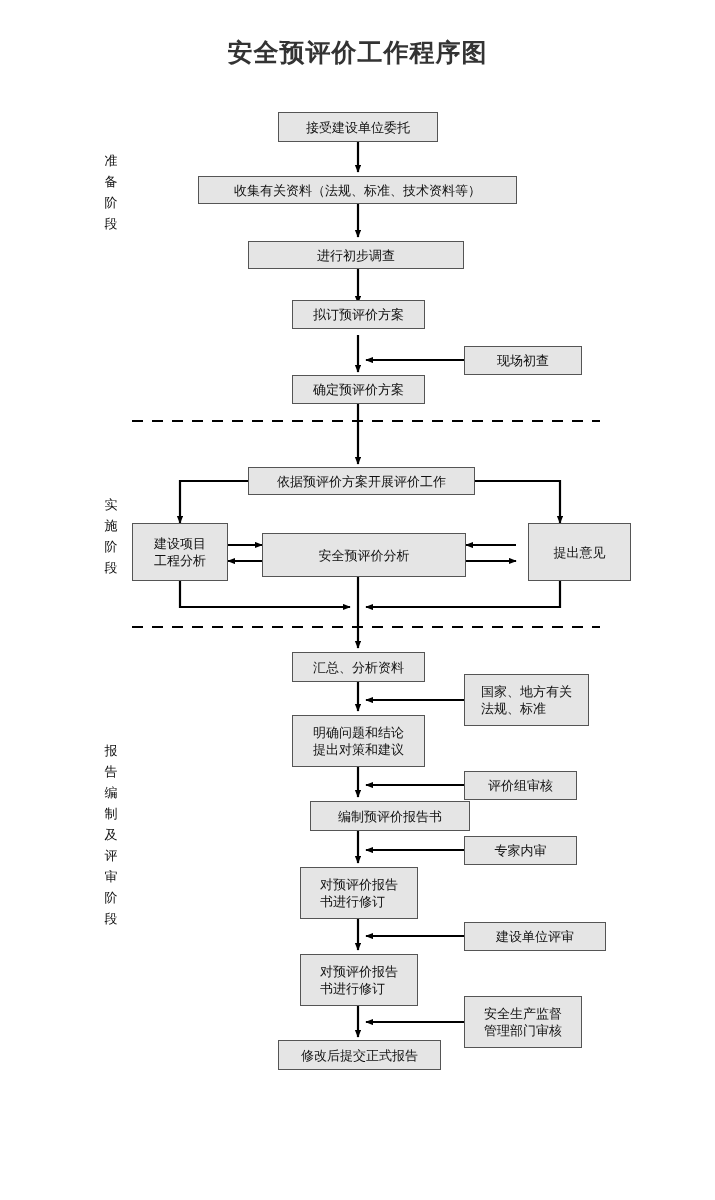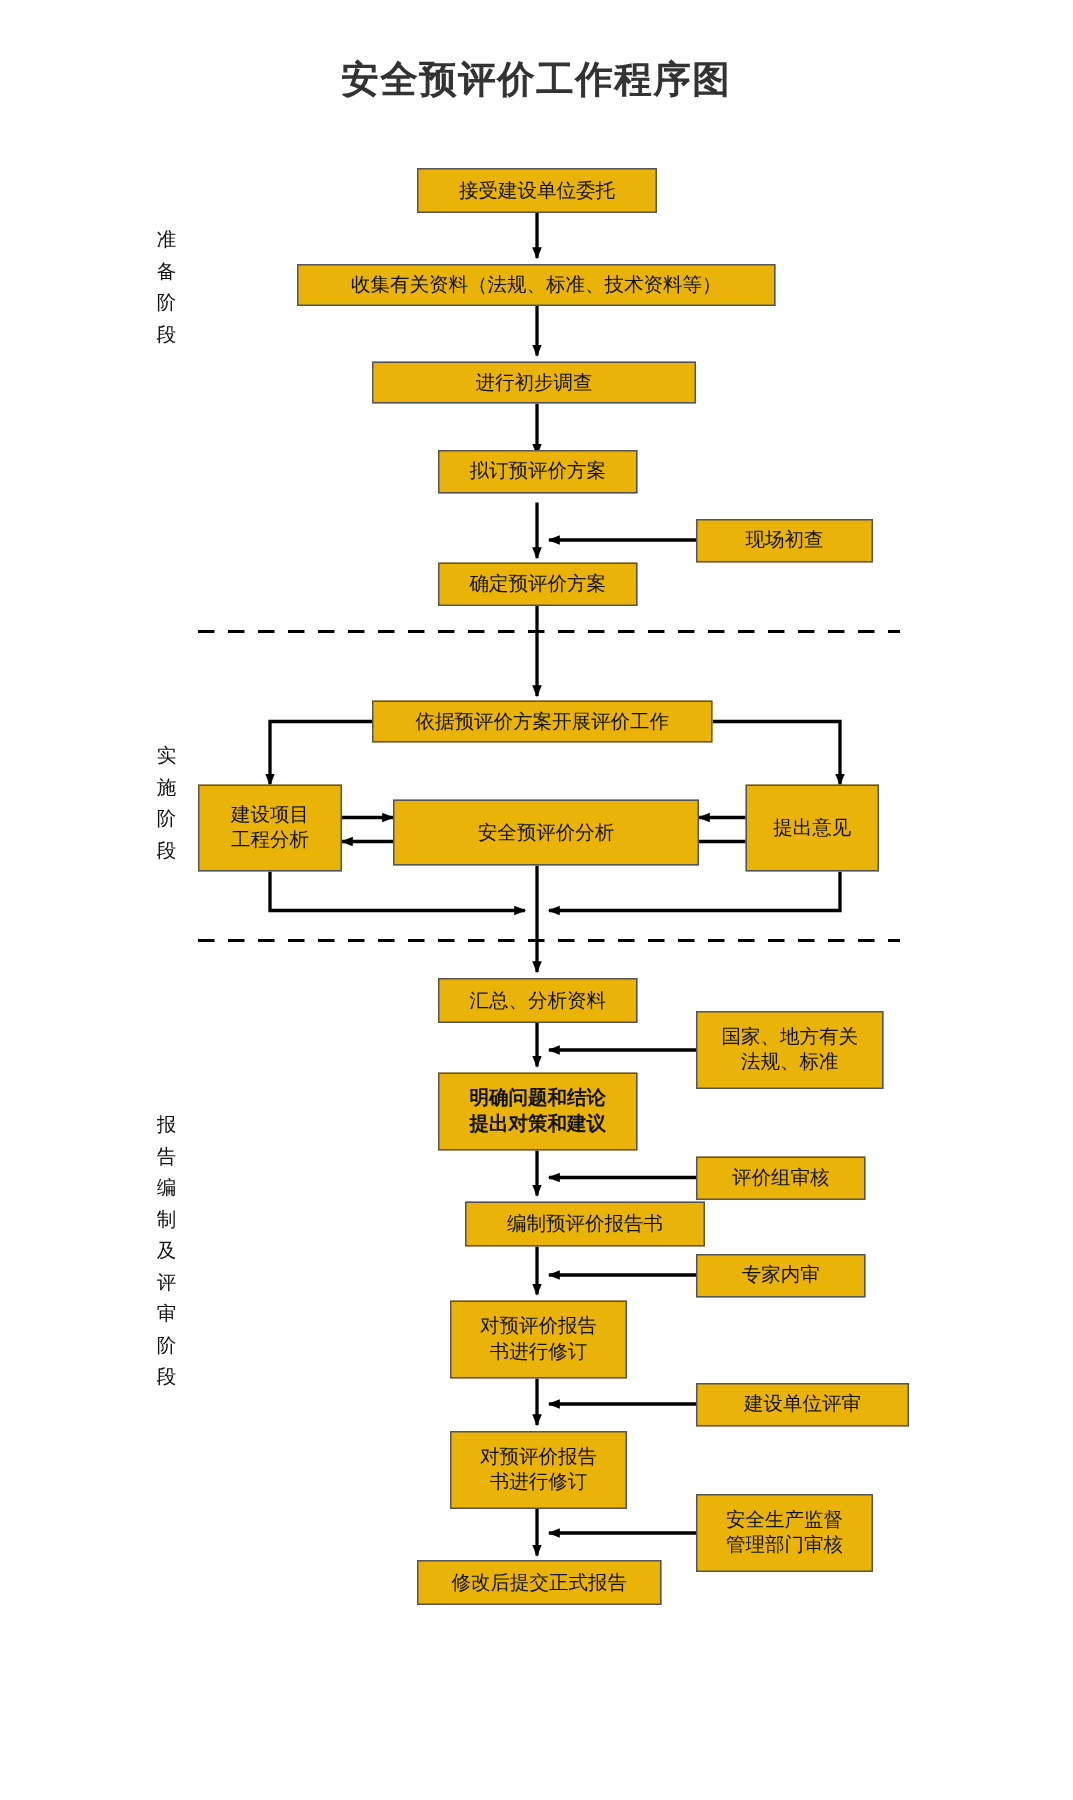--- a/index.html
+++ b/index.html
@@ -18,25 +18,24 @@
     font-size:25px;font-weight:bold;
     letter-spacing:1px;
     color:#333333;
     font-family:Liberation Serif, serif;
   }
 
   svg.wires{position:absolute;left:0;top:0;width:715px;height:1200px;}
 
   .node{
     position:absolute;
-    background:#eab308;
+    background:#e5e5e5;
     border:1px solid #555555;
     box-sizing:border-box;
     display:flex;align-items:center;justify-content:center;
-    text-align:center;
     font-size:13px;
     line-height:17px;
     color:#111111;
     white-space:pre-line;
   }
 
   .stagelabel{
     position:absolute;
     width:26px;
     font-size:13px;
@@ -136,28 +135,28 @@
 
   <div class="node" style="left:292px;top:375px;width:133px;height:29px;">确定预评价方案</div>
 
   <div class="node" style="left:132px;top:523px;width:96px;height:58px;">建设项目
 工程分析</div>
 
   <div class="node" style="left:248px;top:467px;width:227px;height:28px;">依据预评价方案开展评价工作</div>
 
   <div class="node" style="left:262px;top:533px;width:204px;height:44px;">安全预评价分析</div>
 
-  <div class="node" style="left:497px;top:523px;width:89px;height:58px;">提出意见</div>
+  <div class="node" style="left:528px;top:523px;width:103px;height:58px;">提出意见</div>
 
   <div class="node" style="left:292px;top:652px;width:133px;height:30px;">汇总、分析资料</div>
 
   <div class="node" style="left:464px;top:674px;width:125px;height:52px;">国家、地方有关
 法规、标准</div>
 
-  <div class="node" style="left:292px;top:715px;width:133px;height:52px;font-weight:bold;">明确问题和结论
+  <div class="node" style="left:292px;top:715px;width:133px;height:52px;">明确问题和结论
 提出对策和建议</div>
 
   <div class="node" style="left:464px;top:771px;width:113px;height:29px;">评价组审核</div>
 
   <div class="node" style="left:278px;top:801px;width:160px;height:30px;margin-left:32px;">编制预评价报告书</div>
 
   <div class="node" style="left:464px;top:836px;width:113px;height:29px;">专家内审</div>
 
   <div class="node" style="left:300px;top:867px;width:118px;height:52px;">对预评价报告
 书进行修订</div>

